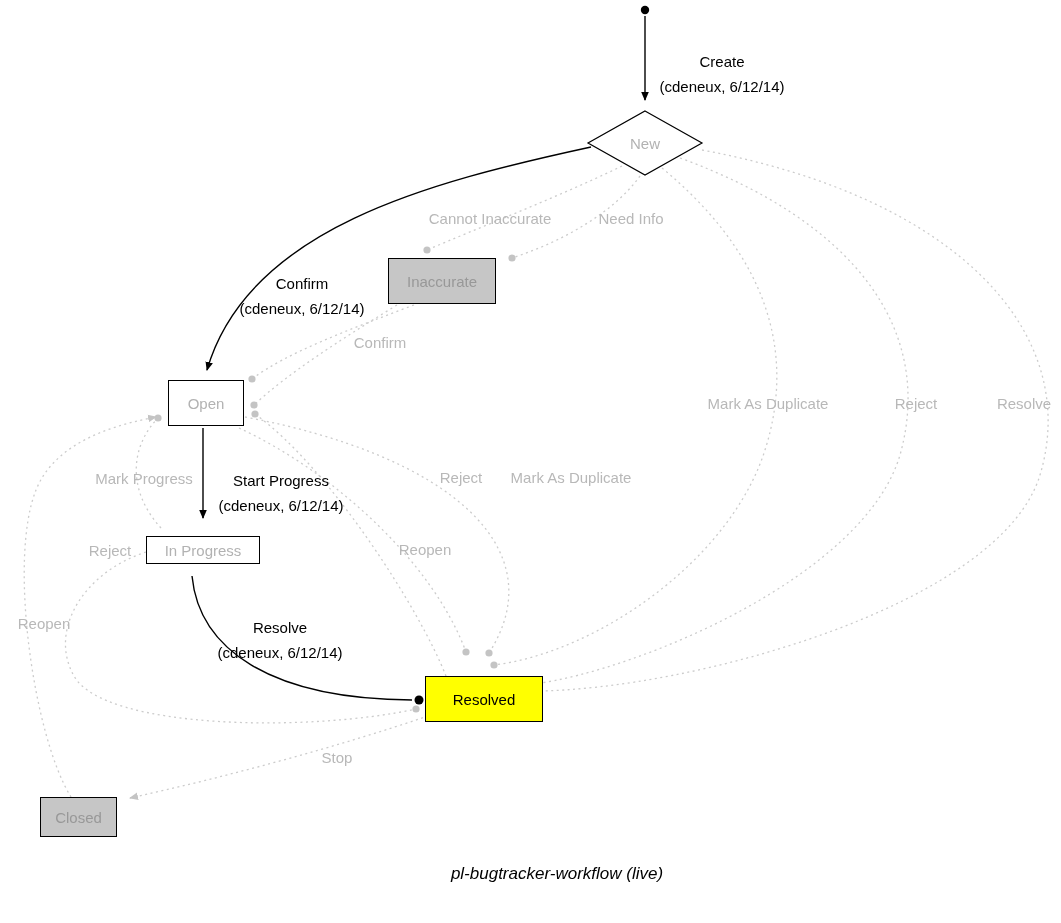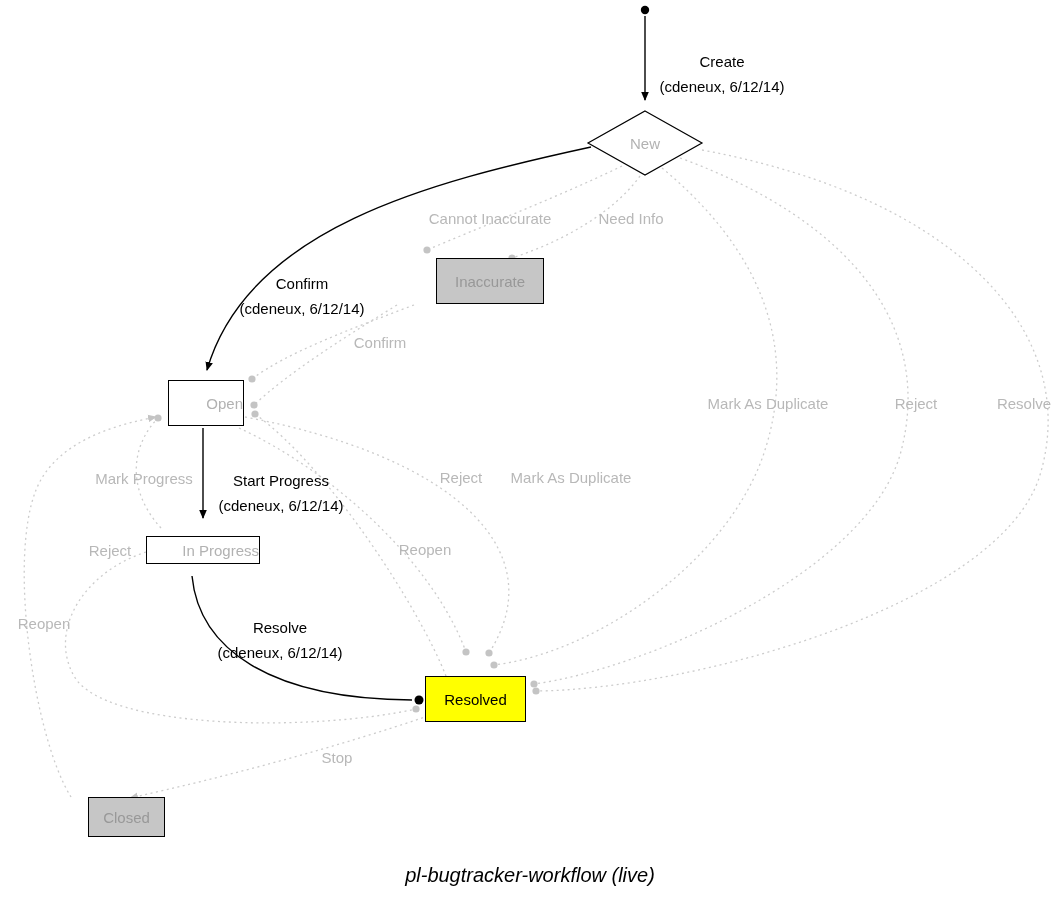--- a/index.html
+++ b/index.html
@@ -1,30 +1,30 @@
 <!DOCTYPE html>
 <html><head>
 <meta charset="utf-8">
 <style>
   html,body{margin:0;padding:0;background:#fff;}
   body{font-family:"Liberation Sans",sans-serif;}
   .canvas{position:relative;width:1061px;height:923px;background:#ffffff;overflow:hidden;}
   svg.edges{position:absolute;left:0;top:0;}
   .node{position:absolute;display:flex;align-items:center;justify-content:center;
         border:1px solid #000;font-size:15px;box-sizing:border-box;}
-  .node.white{background:#ffffff;color:#b2b2b2;justify-content:flex-end;}
-  .node.gray{background:#c6c6c6;color:#989898;margin-left:48px;}
+  .node.white{background:#ffffff;color:#b2b2b2;}
+  .node.gray{background:#c6c6c6;color:#989898;}
   .node.yellow{background:#ffff00;color:#000;}
   .diamond-label{position:absolute;transform:translate(-50%,-50%);color:#b2b2b2;font-size:15px;}
   .elabel{position:absolute;transform:translateX(-50%);text-align:center;font-size:15px;
           white-space:nowrap;line-height:25px;}
   .elabel.black{color:#000;margin-top:16px;}
   .elabel.gray{color:#b8b8b8;}
-  .footer-line{position:absolute;left:530px;transform:translateX(-50%);font-style:italic;
-               font-size:20px;color:#000;white-space:nowrap;}
+  .footer-line{position:absolute;left:557px;transform:translateX(-50%);font-style:italic;
+               font-size:17px;color:#000;white-space:nowrap;}
 </style>
 </head>
 <body>
 
 <div class="canvas">
 
   <svg class="edges" width="1061" height="923" viewBox="0 0 1061 923">
     <defs>
       <marker id="arrowB" markerWidth="11" markerHeight="11" refX="8" refY="5" orient="auto" markerUnits="userSpaceOnUse">
         <path d="M0,1.2 L9,5 L0,8.8 Z" fill="#000"></path>
@@ -73,21 +73,21 @@
   </div>
 
   <div class="node white" style="left:168px;top:380px;width:76px;height:46px">
     <span>Open</span>
   </div>
 
   <div class="node white" style="left:146px;top:536px;width:114px;height:28px">
     <span>In Progress</span>
   </div>
 
-  <div class="node yellow" style="left:425px;top:676px;width:101px;height:46px">
+  <div class="node yellow" style="left:425px;top:676px;width:118px;height:46px">
     <span>Resolved</span>
   </div>
 
   <div class="node gray" style="left:40px;top:797px;width:77px;height:40px">
     <span>Closed</span>
   </div>
 
   <div class="elabel black" style="left:722px;top:33px">
     <div>Create</div>
     <div>(cdeneux, 6/12/14)</div>

